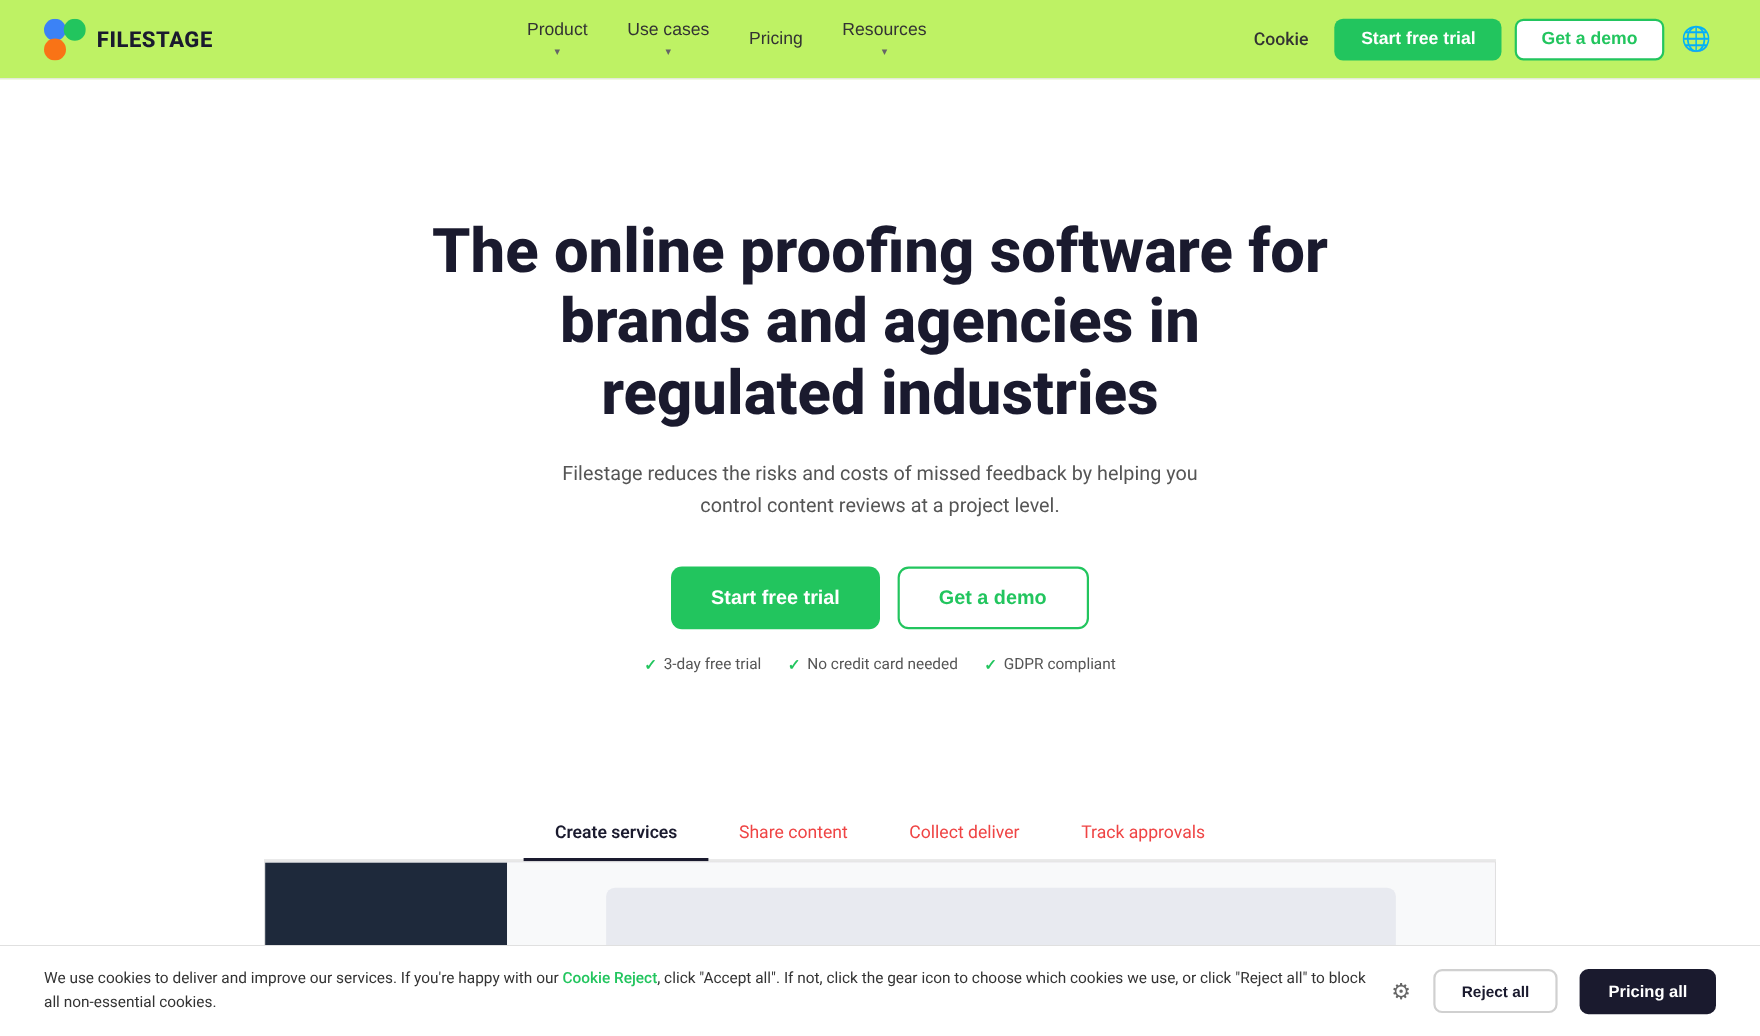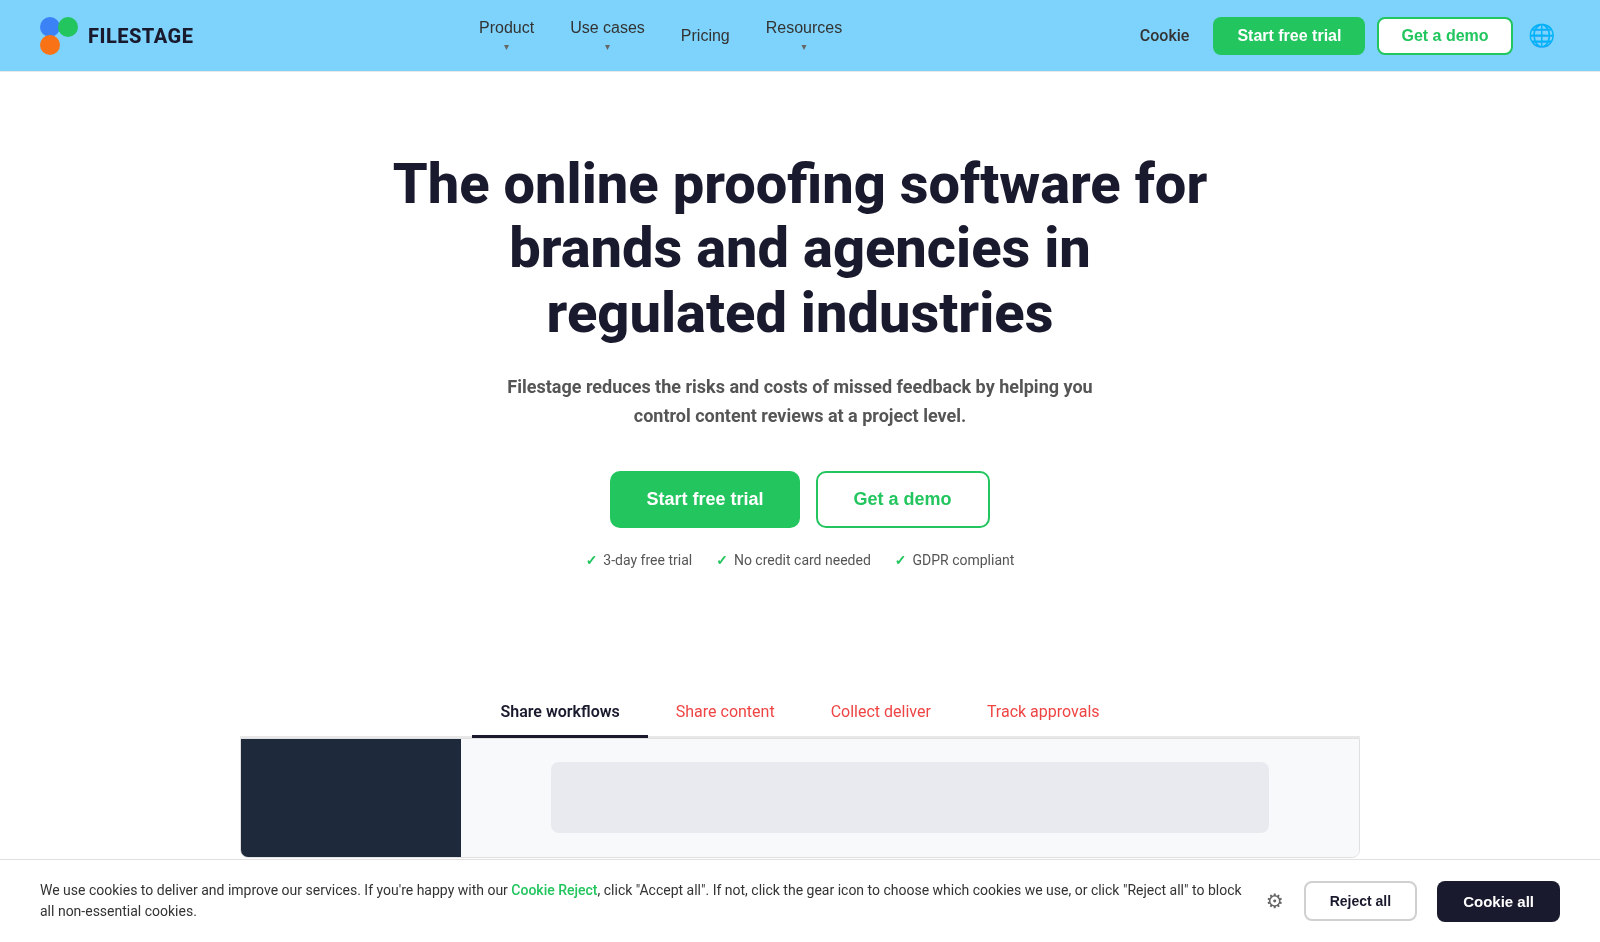--- a/index.html
+++ b/index.html
@@ -2,21 +2,21 @@
 <html><head>
   <meta charset="utf-8">
   <style>
     * { margin: 0; padding: 0; box-sizing: border-box; }
     body { font-family: -apple-system, BlinkMacSystemFont, 'Segoe UI', Roboto, sans-serif; background: #fff; color: #1a1a2e; overflow-x: hidden; }
 
     
     nav {
       display: flex; align-items: center; justify-content: space-between;
       padding: 4px 40px; height: 72px; border-bottom: 1px solid #e8e8e8;
-      position: sticky; top: 0; background: #7dd3fc; z-index: 100;
+      position: sticky; top: 0; background: #bef264; z-index: 100;
     }
     .nav-logo { display: flex; align-items: center; gap: 10px; text-decoration: none; }
     .nav-logo-icon { width: 38px; height: 38px; }
     .nav-logo-text { font-size: 20px; font-weight: 800; color: #1a1a2e; letter-spacing: 0.5px; }
     .nav-links { display: flex; align-items: center; gap: 4px; }
     .nav-link {
       display: flex; align-items: center; gap: 4px;
       padding: 8px 16px; border-radius: 6px; cursor: pointer;
       font-size: 16px; color: #333; font-weight: 500;
       text-decoration: none; background: none; border: none; flex-direction: column;
@@ -32,25 +32,25 @@
       background: #fff; color: #22c55e; border: 2px solid #22c55e; border-radius: 8px;
       padding: 8px 22px; font-size: 16px; font-weight: 600; cursor: pointer;
     }
     .globe-btn { background: none; border: none; cursor: pointer; font-size: 22px; color: #555; padding: 4px; }
 
     
     .hero {
       text-align: center; padding: 80px 40px 60px; max-width: 900px; margin: 0 auto;
     }
     .hero h1 {
-      font-size: 56px; font-weight: 800; line-height: 1.15; color: #1a1a2e; margin-bottom: 28px;
+      font-size: 56px; font-weight: 800; line-height: 1.15; color: #1a1a2e; margin-bottom: 28px; margin-top: 44px;
     }
     .hero p {
       font-size: 18px; color: #555; line-height: 1.6; margin-bottom: 40px;
-      max-width: 600px; margin-left: auto; margin-right: auto; margin-bottom: 40px; font-weight: bold;
+      max-width: 600px; margin-left: auto; margin-right: auto; margin-bottom: 40px;
     }
     .hero-buttons { display: flex; justify-content: center; gap: 16px; margin-bottom: 24px; }
     .btn-hero-primary {
       background: #22c55e; color: #fff; border: none; border-radius: 10px;
       padding: 16px 36px; font-size: 18px; font-weight: 700; cursor: pointer;
     }
     .btn-hero-outline {
       background: #fff; color: #22c55e; border: 2px solid #22c55e; border-radius: 10px;
       padding: 16px 36px; font-size: 18px; font-weight: 700; cursor: pointer;
     }
@@ -173,21 +173,21 @@
     </div>
     <div class="hero-badge">
       <span class="check">✓</span>
       <span>GDPR compliant</span>
     </div>
   </div>
 </section>
 
 <section class="tabs-section">
   <div class="tabs-nav">
-    <div class="tab-item active">Share workflows</div>
+    <div class="tab-item active">Create services</div>
     <div class="tab-item">Share content</div>
     <div class="tab-item">Collect deliver</div>
     <div class="tab-item">Track approvals</div>
   </div>
 
   <div class="preview-bar">
     <div class="preview-inner-row">
       <div class="preview-sidebar"></div>
       <div class="preview-content">
 
@@ -198,14 +198,14 @@
 </section>
 
 <div class="cookie-banner">
   <p class="cookie-text">
     <span>We use cookies to deliver and improve our services. If you're happy with our </span><a class="cookie-link" href="#"><span>Cookie Reject</span></a><span>, click "Accept all". If not, click the gear icon to choose which cookies we use, or click "Reject all" to block all non-essential cookies.</span>
   </p>
   <button class="cookie-gear">
     <span>⚙</span>
   </button>
   <button class="btn-reject">Reject all</button>
-  <button class="btn-accept">Cookie all</button>
+  <button class="btn-accept">Pricing all</button>
 </div>
 
 </body></html>

